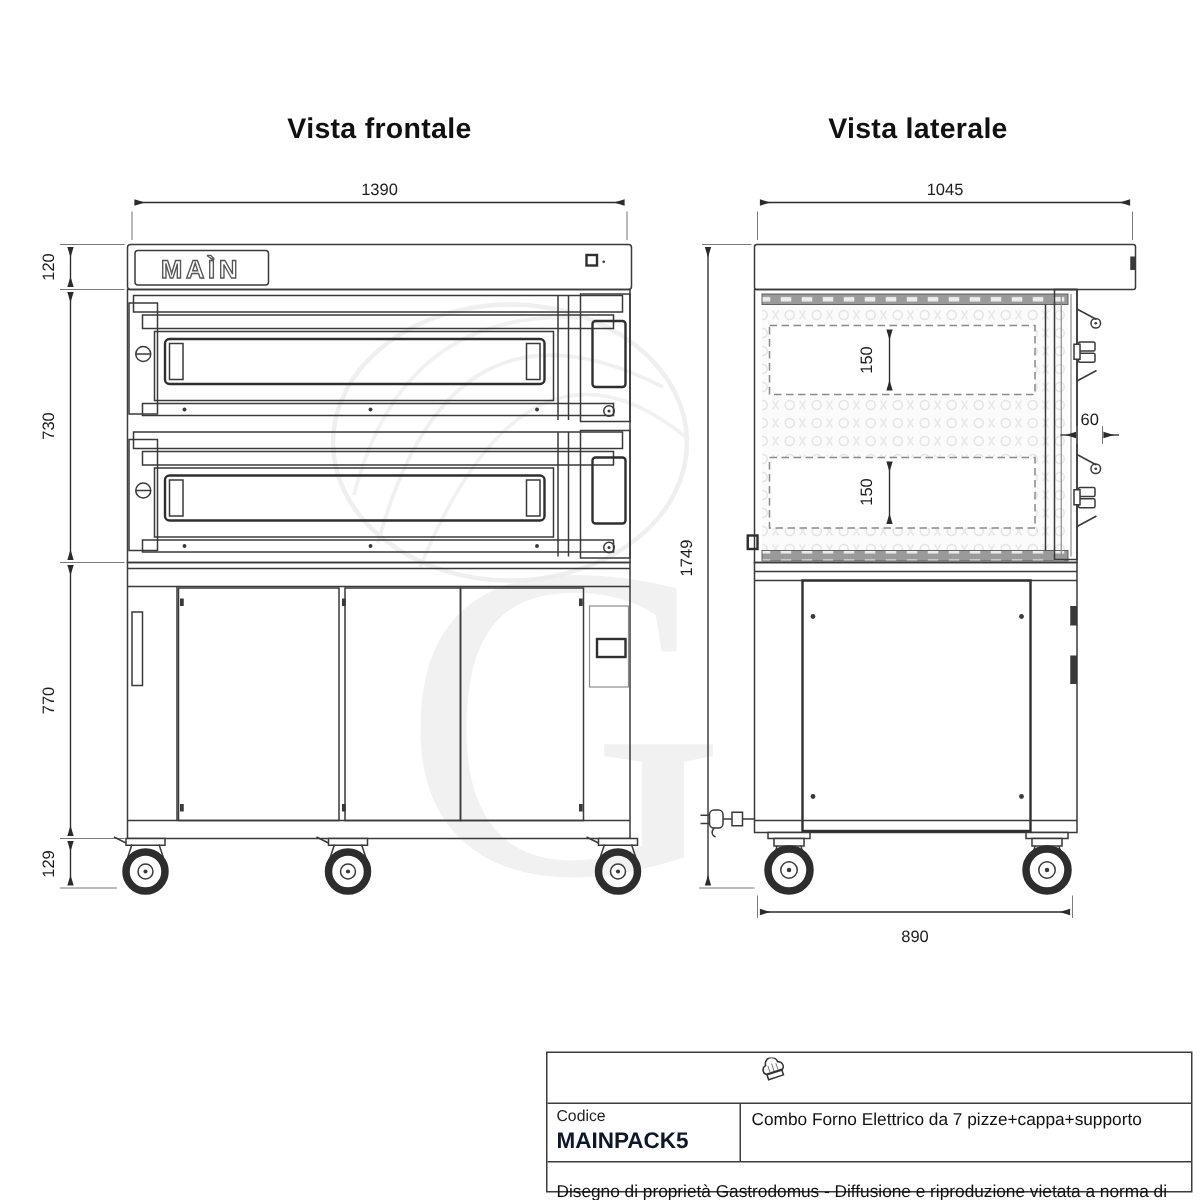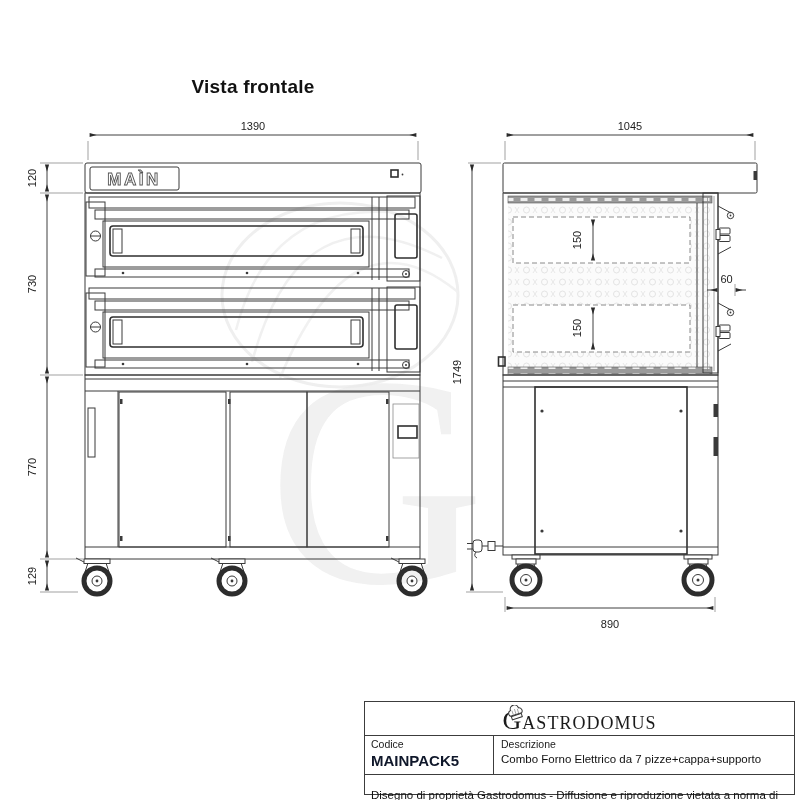--- a/index.html
+++ b/index.html
@@ -34,20 +34,21 @@
   .tb-code .val{font-size:15px;font-weight:bold;margin-top:2px;color:#0f172a;}
   .tb-desc .val{font-size:11.5px;margin-top:3px;color:#111;}
   .tb-foot{height:19px;display:flex;align-items:center;padding-left:6px;font-size:11.5px;color:#111;margin-top:16px;}
 </style>
 </head>
 <body>
 
 <div class="page">
 
   <div class="view-title front">Vista frontale</div>
+  <div class="view-title side">Vista laterale</div>
 
   <svg class="draw" width="800" height="695" viewBox="0 0 800 695">
     <defs>
       <marker id="dimA" viewBox="0 0 10 10" refX="9" refY="5" markerWidth="9" markerHeight="9" orient="auto-start-reverse">
         <path d="M0.8,5 L9.5,2.4 L9.5,7.6 Z" fill="#2b2b2b"></path>
       </marker>
       <pattern id="slots" width="14" height="7" patternUnits="userSpaceOnUse">
         <rect width="14" height="7" fill="#9a9a9a"></rect>
         <rect x="2.5" y="2" width="7" height="3" fill="#ededed"></rect>
       </pattern>
@@ -309,28 +310,26 @@
 
   <div class="tblock">
     <div class="tb-row1">
       <svg class="hat" width="20" height="18" viewBox="0 0 20 18">
         <g transform="rotate(-18 10 9)">
           <path d="M4.2,9.5 a3.2,3.2 0 0 1 1.6,-5.6 a4.2,4.2 0 0 1 8.4,0 a3.2,3.2 0 0 1 1.6,5.6 z" fill="#fdfdfd" stroke="#333" stroke-width="1"></path>
           <path d="M7.2,4.5 v4.5 M10,3.8 v5.2 M12.8,4.5 v4.5" stroke="#777" stroke-width="0.6" fill="none"></path>
           <rect x="4.8" y="10" width="10.4" height="3.4" fill="#fdfdfd" stroke="#333" stroke-width="1"></rect>
         </g>
       </svg>
-      <span class="brand">Gastrodomus</span>
     </div>
     <div class="tb-row2">
       <div class="tb-code">
         <div class="lbl">Codice</div>
         <div class="val">MAINPACK5</div>
       </div>
       <div class="tb-desc">
-        <div class="lbl">Descrizione</div>
         <div class="val">Combo Forno Elettrico da 7 pizze+cappa+supporto</div>
       </div>
     </div>
     <div class="tb-foot">Disegno di proprietà Gastrodomus - Diffusione e riproduzione vietata a norma di legge.</div>
   </div>
 
 </div>
 
 </body></html>

